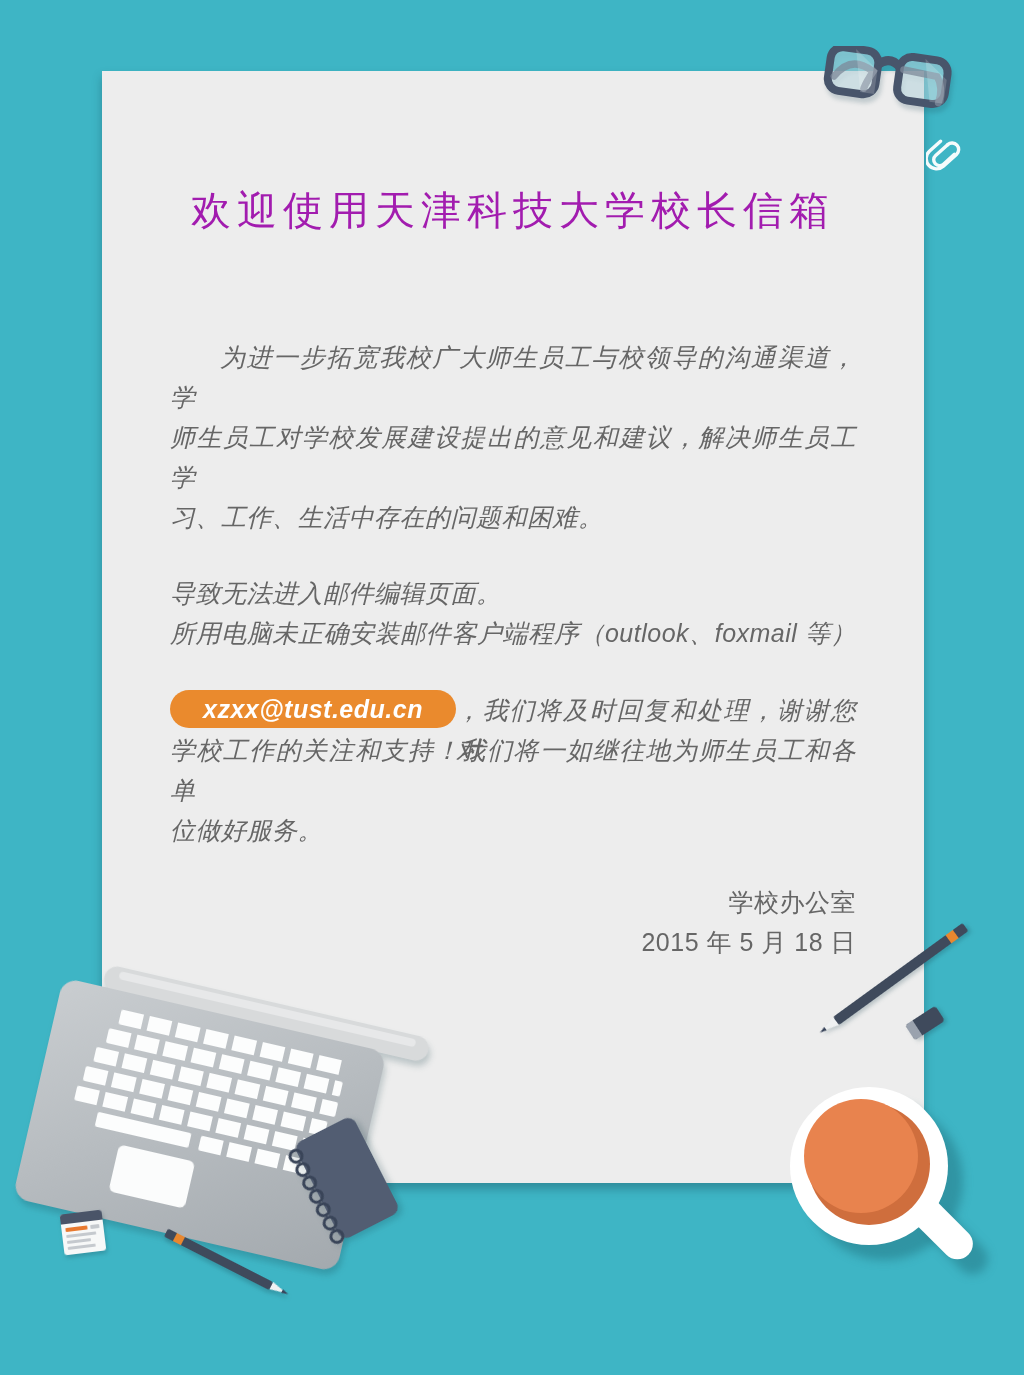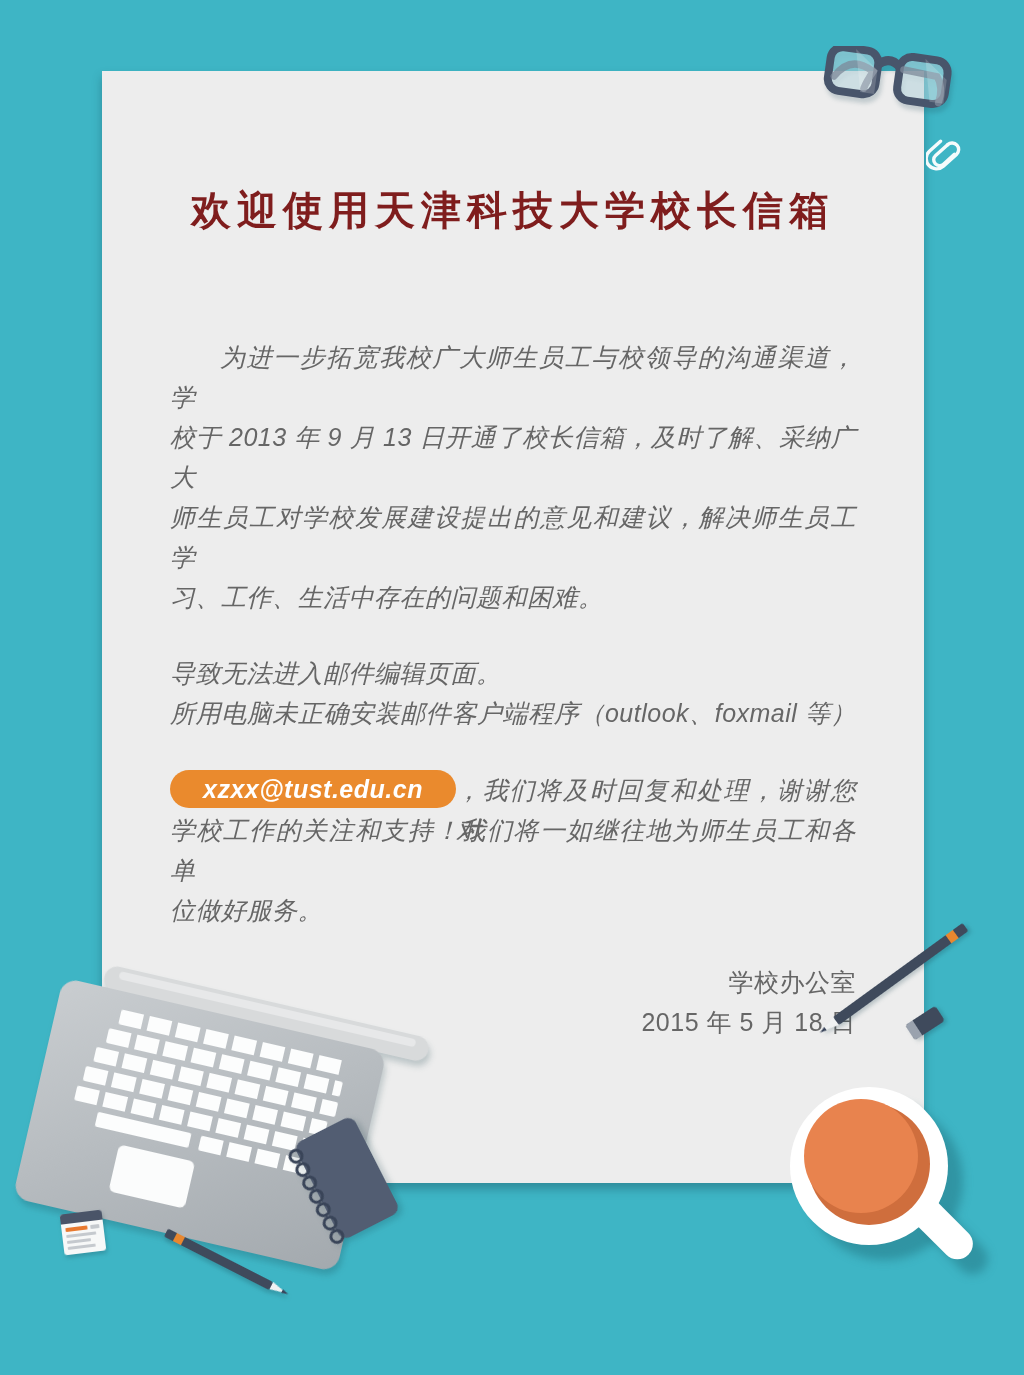--- a/index.html
+++ b/index.html
@@ -3,22 +3,22 @@
 <meta charset="utf-8">
 <style>
   html,body { margin:0; padding:0; }
   body { font-family:"Liberation Sans","DejaVu Sans",sans-serif; }
   .stage { position:relative; width:1024px; height:1375px; background:#3eb5c5; overflow:hidden; }
 
   
   .paper { position:absolute; left:102px; top:71px; width:822px; height:1112px;
            background:#ededed; box-shadow:0 6px 9px rgba(23,77,90,.38); z-index:1; }
   .content { padding:0 68px; }
-  .title { margin:116px 0 0; font-size:40px; line-height:46px; font-weight:bold;
-           color:#7f1d1d; text-align:center; letter-spacing:6px; }
+  .title { margin:116px 0 0; font-size:40px; line-height:46px; font-weight:normal;
+           color:#a21caf; text-align:center; letter-spacing:6px; }
   .para { margin:0;font-style:italic; }
   .line { font-size:25px; line-height:40px; color:#666; letter-spacing:.5px; }
   .justify { text-align:justify; text-align-last:justify; }
   .indent { text-indent:50px; }
   .p1 { margin-top:104px; }
   .p2 { margin-top:36px; }
   .p3 { margin-top:37px; }
   .pill-line { display:flex; height:40px; }
   .email-pill { display:inline-flex; align-items:center; justify-content:center;
                 height:38px; padding:0 33px; border-radius:19px; background:#ea8a2d;
@@ -123,21 +123,20 @@
 <body>
 
 <div class="stage">
 
   <div class="paper">
     <div class="content">
       <h1 class="title">欢迎使用天津科技大学校长信箱</h1>
 
       <div class="para p1">
         <div class="line justify indent">为进一步拓宽我校广大师生员工与校领导的沟通渠道，学</div>
-        <div class="line justify">校于 2013 年 9 月 13 日开通了校长信箱，及时了解、采纳广大</div>
         <div class="line justify">师生员工对学校发展建设提出的意见和建议，解决师生员工学</div>
         <div class="line">习、工作、生活中存在的问题和困难。</div>
       </div>
 
       <div class="para p2">
         <div class="line">导致无法进入邮件编辑页面。</div>
         <div class="line justify">所用电脑未正确安装邮件客户端程序（outlook、foxmail 等）</div>
       </div>
 
       <div class="para p3">

